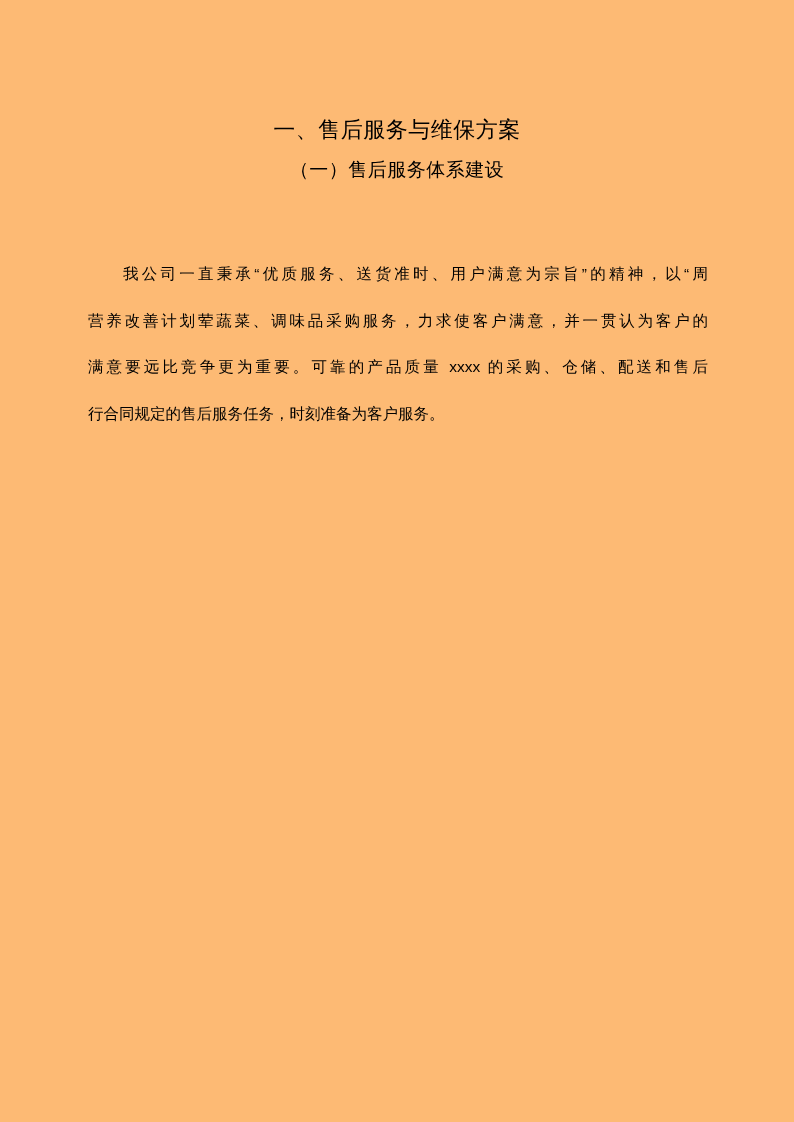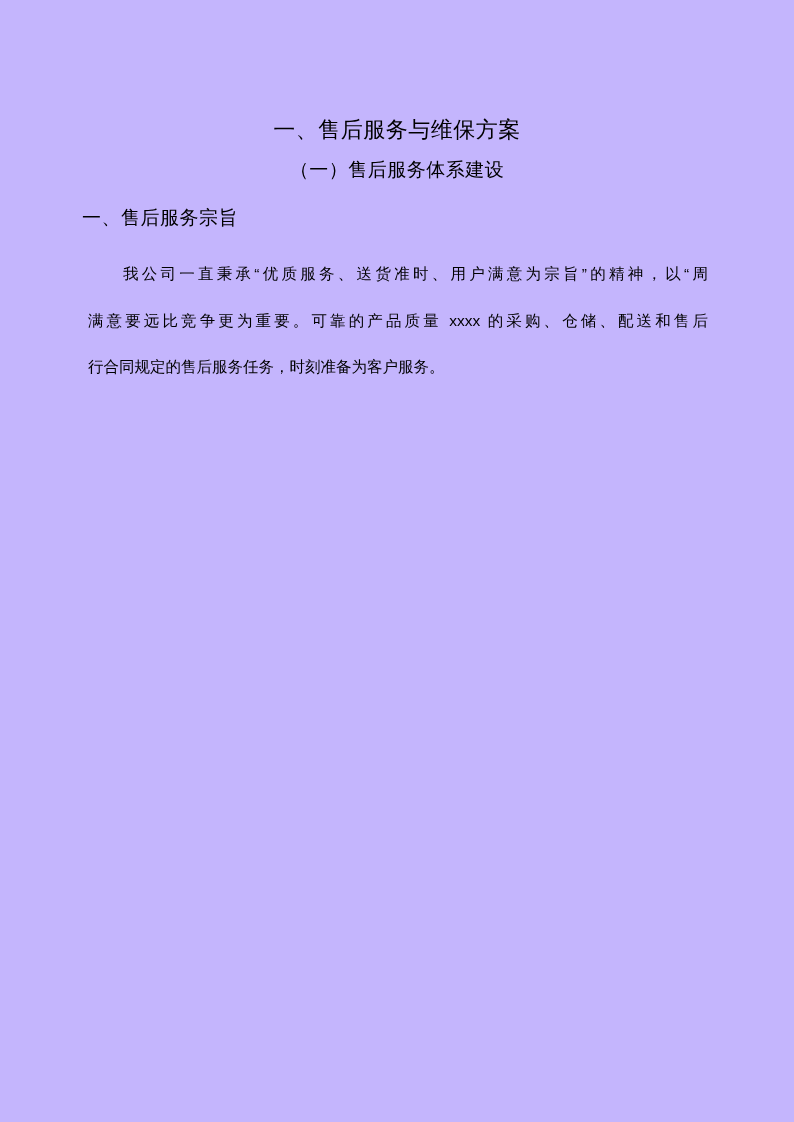--- a/index.html
+++ b/index.html
@@ -13,21 +13,21 @@
       position: relative;
       overflow: hidden;
       color: #000000;
       font-family: "DejaVu Sans", sans-serif;
     }
     .page {
       position: absolute;
       left: 0; top: 0;
       width: 794px;
       height: 1122px;
-      background: #c4b5fd;
+      background: #fdba74;
     }
     .title {
       position: absolute;
       left: 0;
       width: 794px;
       top: 114px;
       text-align: center;
       font-size: 22px;
       line-height: 32px;
       font-weight: normal;
@@ -73,19 +73,19 @@
     .para-line.last {
       text-align-last: left;
     }
   </style>
 </head>
 <body>
 
 <div class="page">
   <div class="title">一、售后服务与维保方案</div>
   <div class="subtitle">（一）售后服务体系建设</div>
-  <div class="section-heading">一、售后服务宗旨</div>
   <div class="paragraph">
     <span class="para-line first">我公司一直秉承“优质服务、送货准时、用户满意为宗旨”的精神，以“周</span>
+    <span class="para-line">营养改善计划荤蔬菜、调味品采购服务，力求使客户满意，并一贯认为客户的</span>
     <span class="para-line">满意要远比竞争更为重要。可靠的产品质量 xxxx 的采购、仓储、配送和售后</span>
     <span class="para-line last">行合同规定的售后服务任务，时刻准备为客户服务。</span>
   </div>
 </div>
 
 </body></html>

